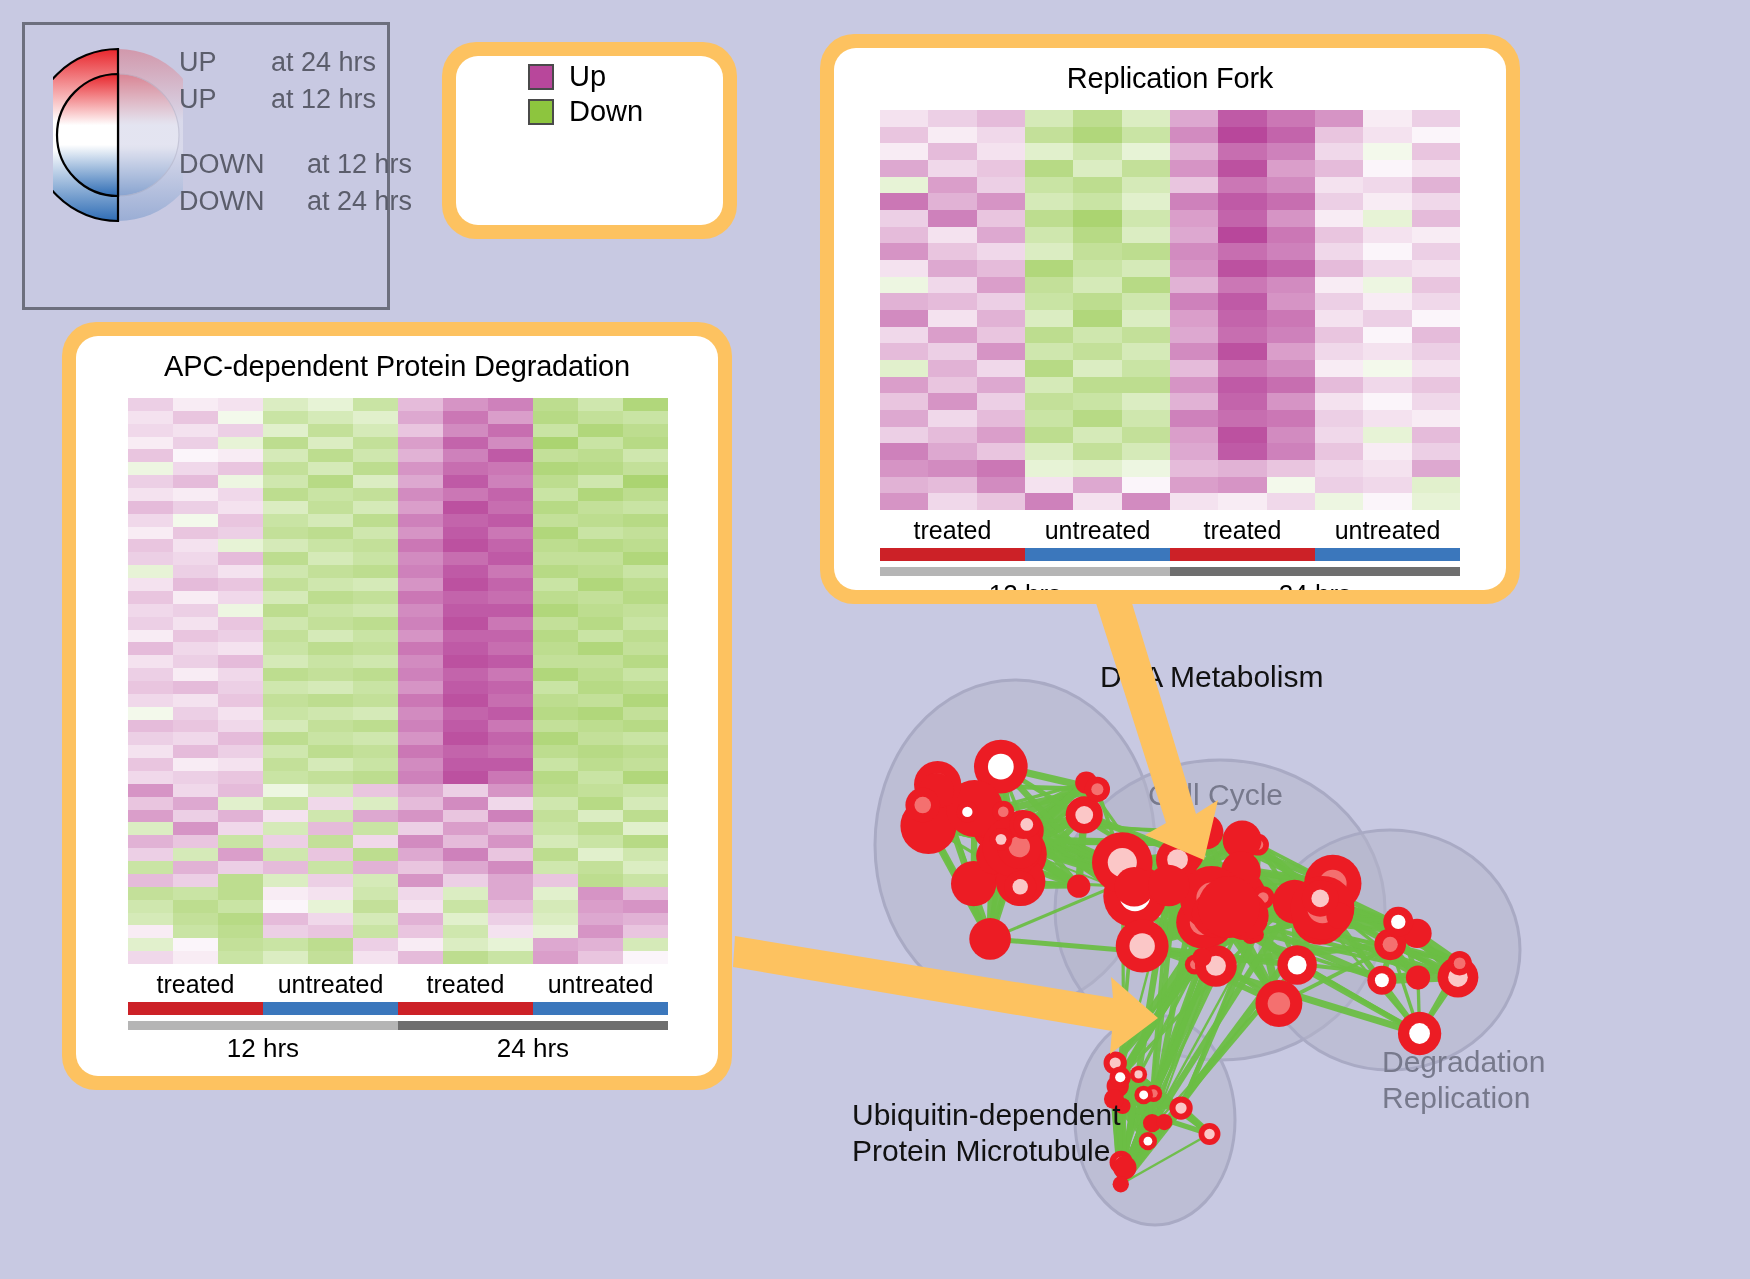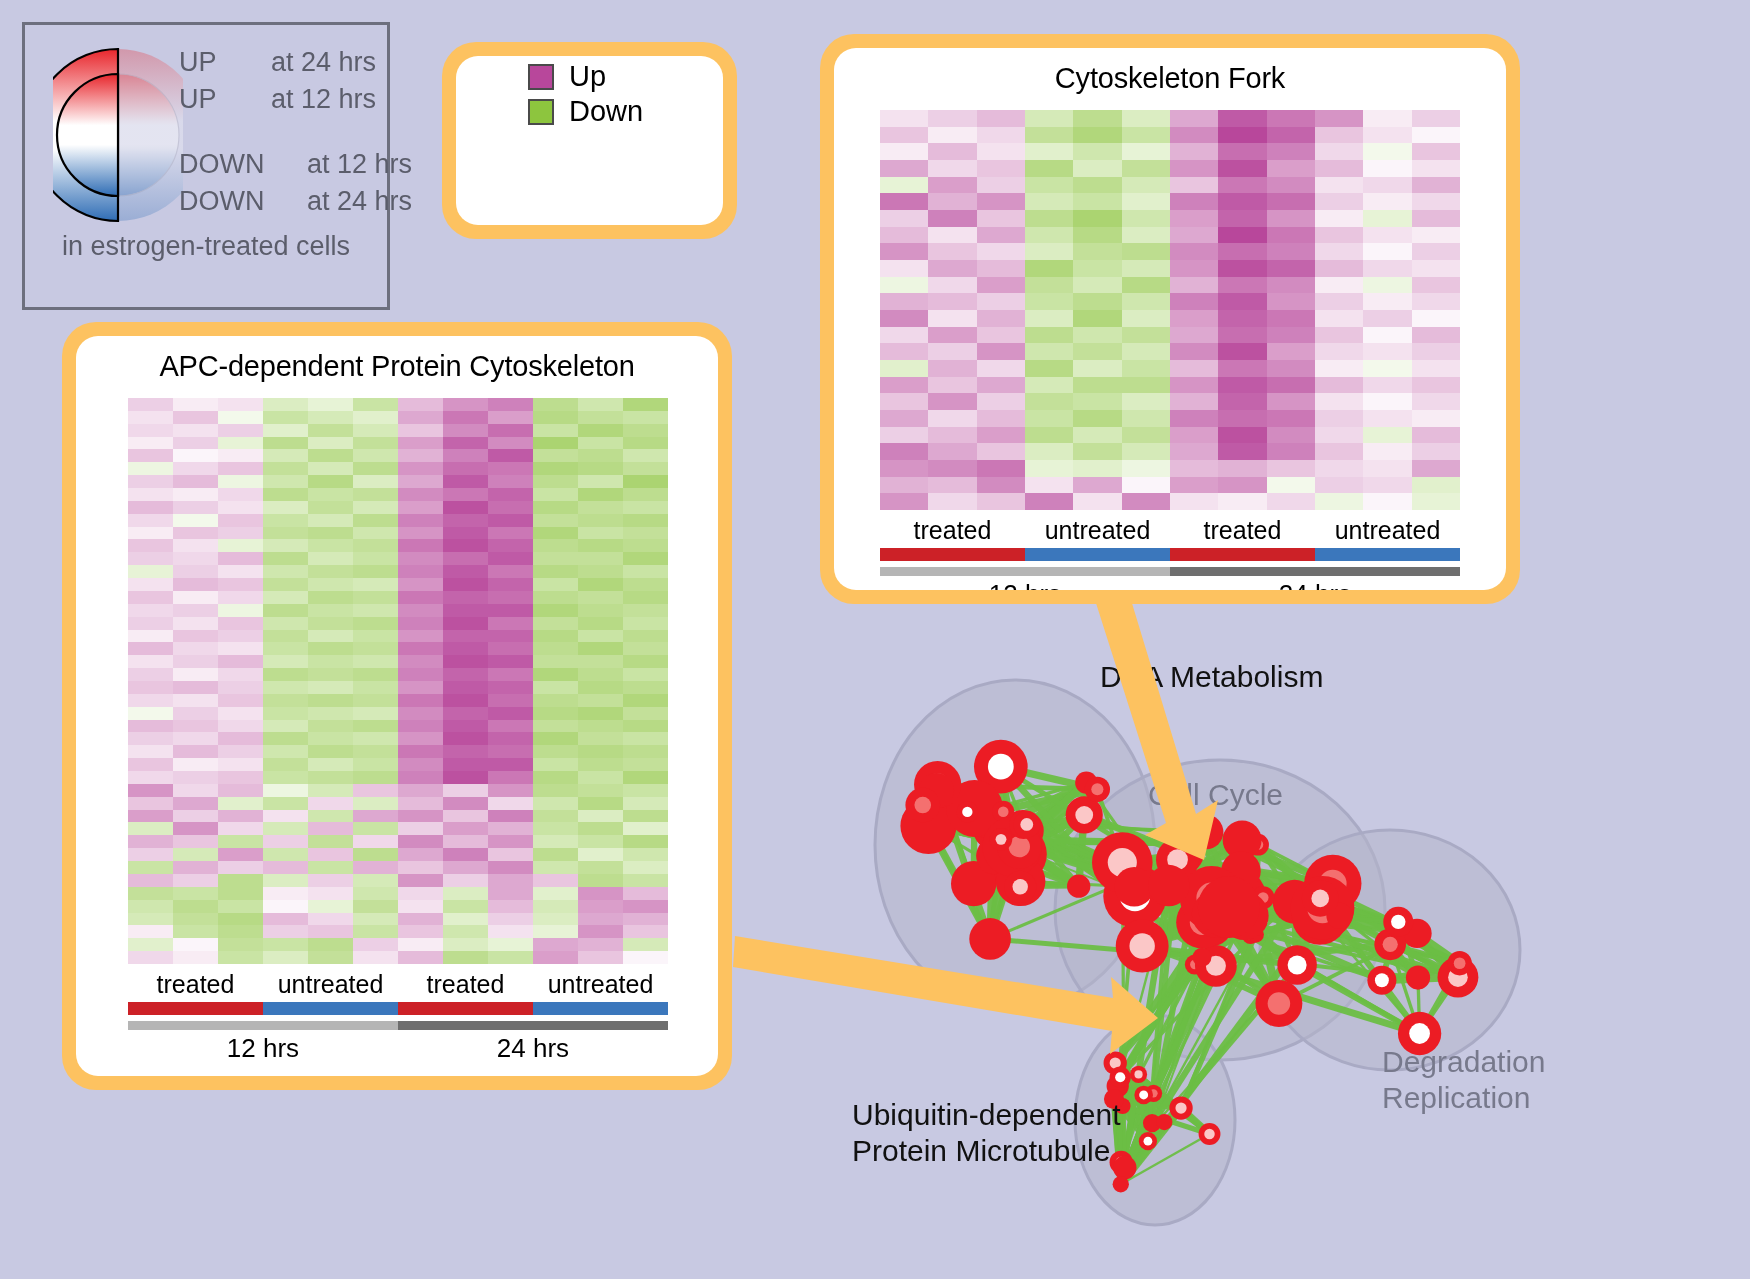--- a/index.html
+++ b/index.html
@@ -110,42 +110,41 @@
   </div>
   <div class="wheel-text" style="left:154px;top:22px;">UP</div>
   <div class="wheel-text" style="left:246px;top:22px;">at 24 hrs</div>
   <div class="wheel-text" style="left:154px;top:59px;">UP</div>
   <div class="wheel-text" style="left:246px;top:59px;">at 12 hrs</div>
   <div class="wheel-text" style="left:154px;top:124px;">DOWN</div>
   <div class="wheel-text" style="left:282px;top:124px;">at 12 hrs</div>
   <div class="wheel-text" style="left:154px;top:161px;">DOWN</div>
   <div class="wheel-text" style="left:282px;top:161px;">at 24 hrs</div>
   <div class="wheel-foot">
-    <div>in estrogen-treated cells</div>
   </div>
 </div>
 
 <div class="panel" id="legend-panel">
   <div class="panel-inner">
     <div class="lg-rows">
       <div class="lg-row">
         <span class="lg-swatch" id="sw-up" style="background: rgb(184, 71, 155);"></span>
         <span class="lg-label">Up</span>
       </div>
       <div class="lg-row">
         <span class="lg-swatch" id="sw-down" style="background: rgb(141, 197, 62);"></span>
         <span class="lg-label">Down</span>
       </div>
     </div>
   </div>
 </div>
 
 <div class="panel" id="panel-rf">
   <div class="panel-inner">
-    <div class="panel-title">Cytoskeleton Fork</div>
+    <div class="panel-title">Replication Fork</div>
     <div class="hm-area" id="rf-hm" style="left:46px;top:62px;width:580px;height:400px;">
       <div class="hm-grid" id="rf-grid" style="grid-template-columns: repeat(12, 1fr); grid-template-rows: repeat(24, 1fr);">
           <div class="hm-cell" style="background: rgb(244, 226, 239);"></div>
           <div class="hm-cell" style="background: rgb(236, 207, 229);"></div>
           <div class="hm-cell" style="background: rgb(229, 187, 218);"></div>
           <div class="hm-cell" style="background: rgb(213, 234, 184);"></div>
           <div class="hm-cell" style="background: rgb(189, 221, 143);"></div>
           <div class="hm-cell" style="background: rgb(219, 237, 194);"></div>
           <div class="hm-cell" style="background: rgb(221, 168, 208);"></div>
           <div class="hm-cell" style="background: rgb(191, 90, 166);"></div>
@@ -449,21 +448,21 @@
       </div>
     <div class="timelbl" id="rf-tl" style="left:46px;top:531px;width:580px;">
         <div>12 hrs</div>
         <div>24 hrs</div>
       </div>
   </div>
 </div>
 
 <div class="panel" id="panel-apc">
   <div class="panel-inner">
-    <div class="panel-title">APC-dependent Protein Cytoskeleton</div>
+    <div class="panel-title">APC-dependent Protein Degradation</div>
     <div class="hm-area" id="apc-hm" style="left:52px;top:62px;width:540px;height:566px;">
       <div class="hm-grid" id="apc-grid" style="grid-template-columns: repeat(12, 1fr); grid-template-rows: repeat(44, 1fr);">
           <div class="hm-cell" style="background: rgb(236, 207, 229);"></div>
           <div class="hm-cell" style="background: rgb(248, 236, 244);"></div>
           <div class="hm-cell" style="background: rgb(244, 226, 239);"></div>
           <div class="hm-cell" style="background: rgb(219, 237, 194);"></div>
           <div class="hm-cell" style="background: rgb(231, 243, 214);"></div>
           <div class="hm-cell" style="background: rgb(201, 228, 164);"></div>
           <div class="hm-cell" style="background: rgb(229, 187, 218);"></div>
           <div class="hm-cell" style="background: rgb(214, 148, 197);"></div>

